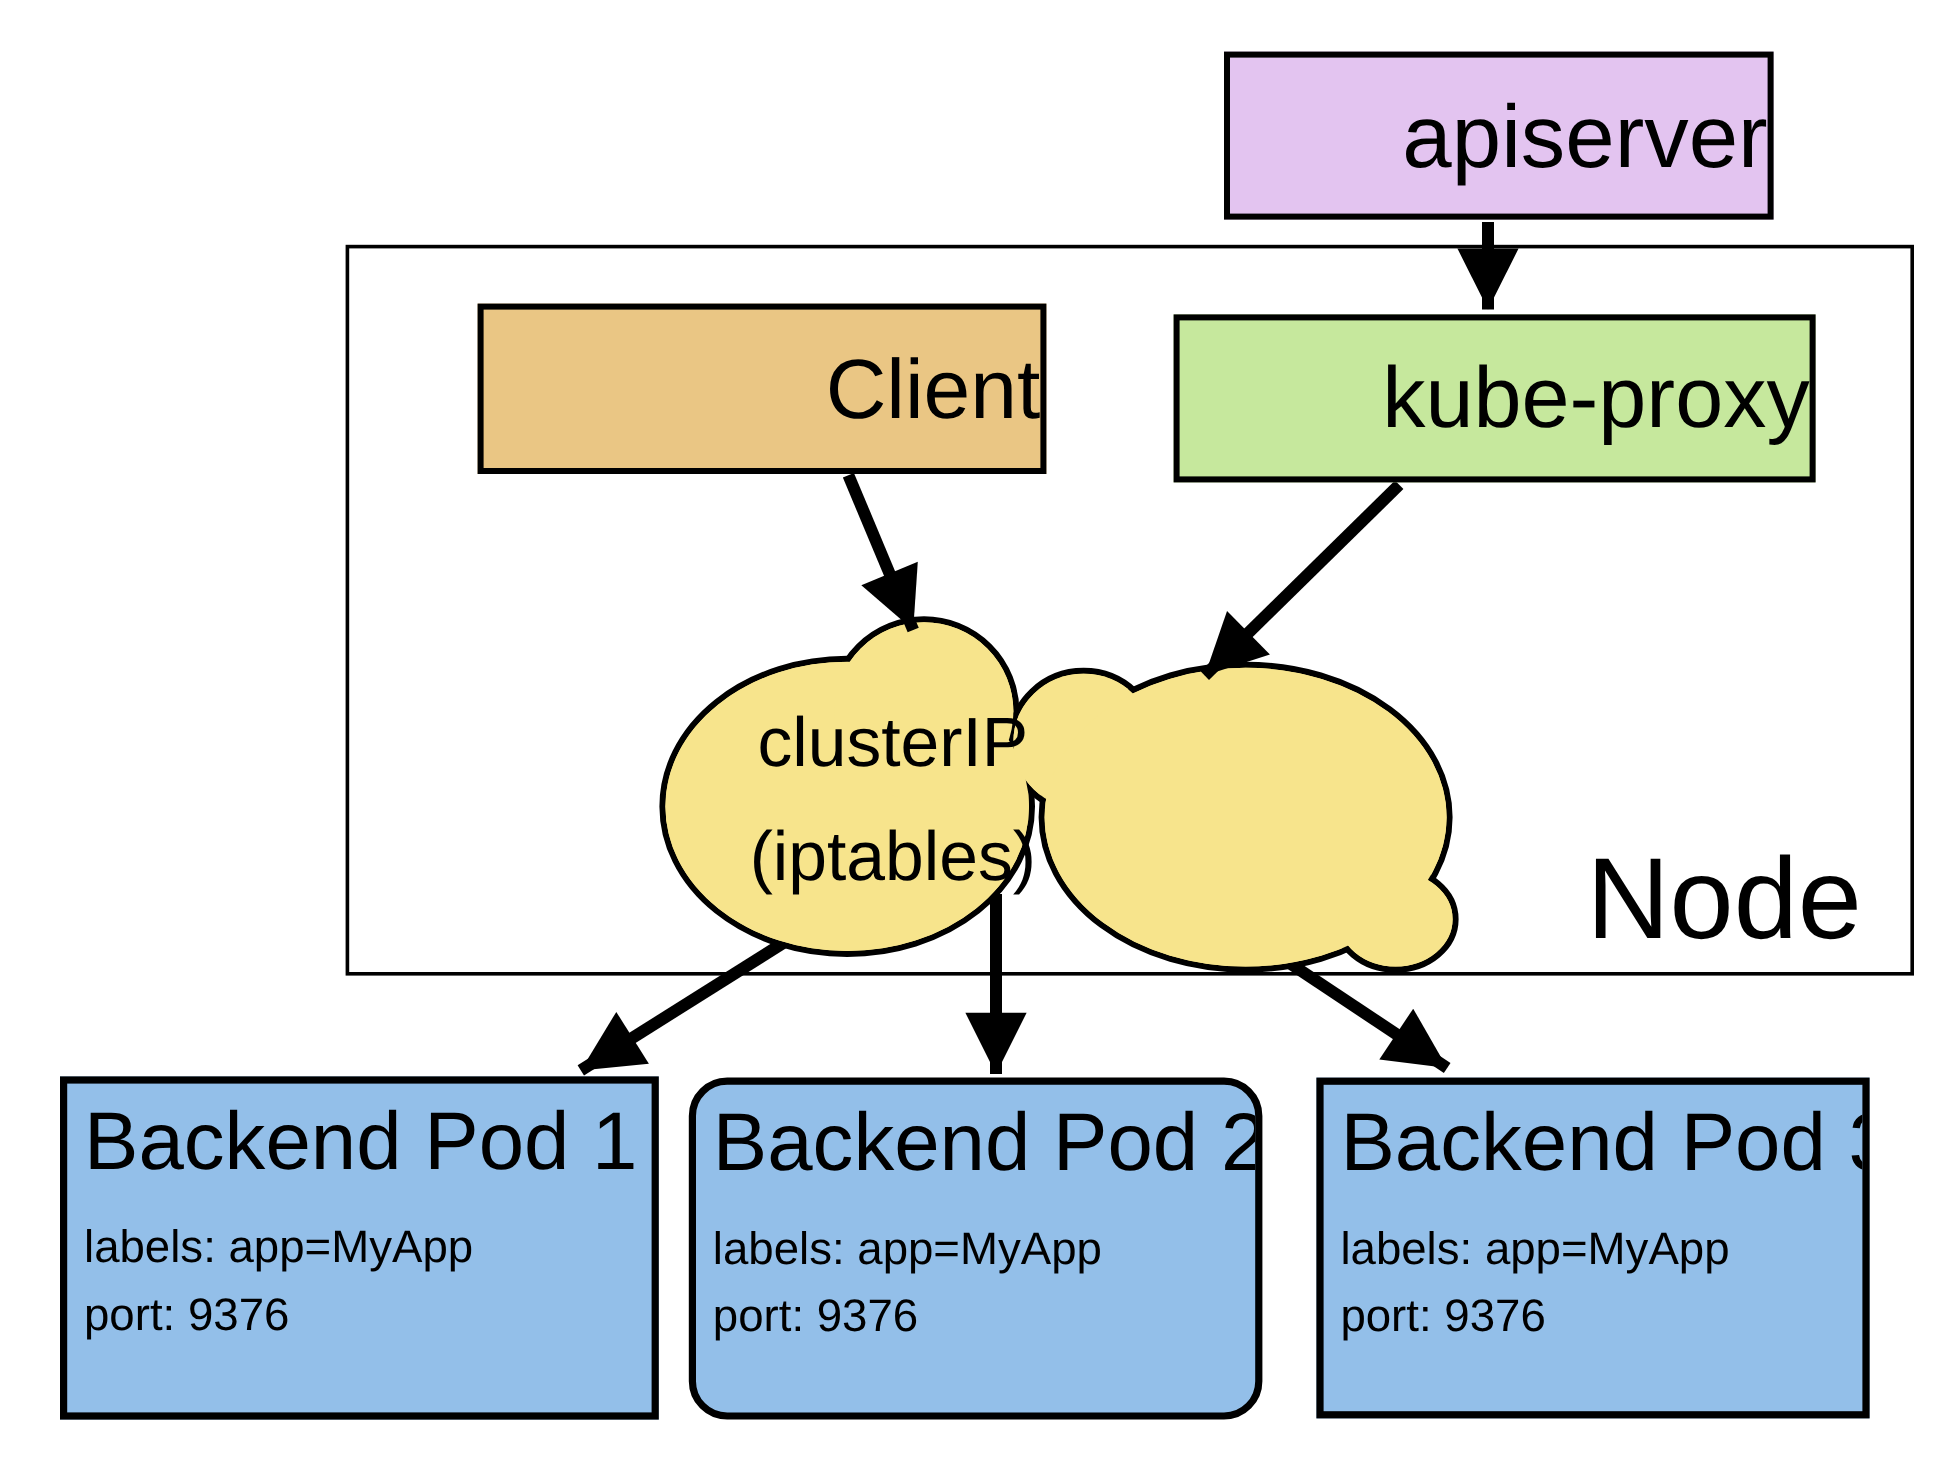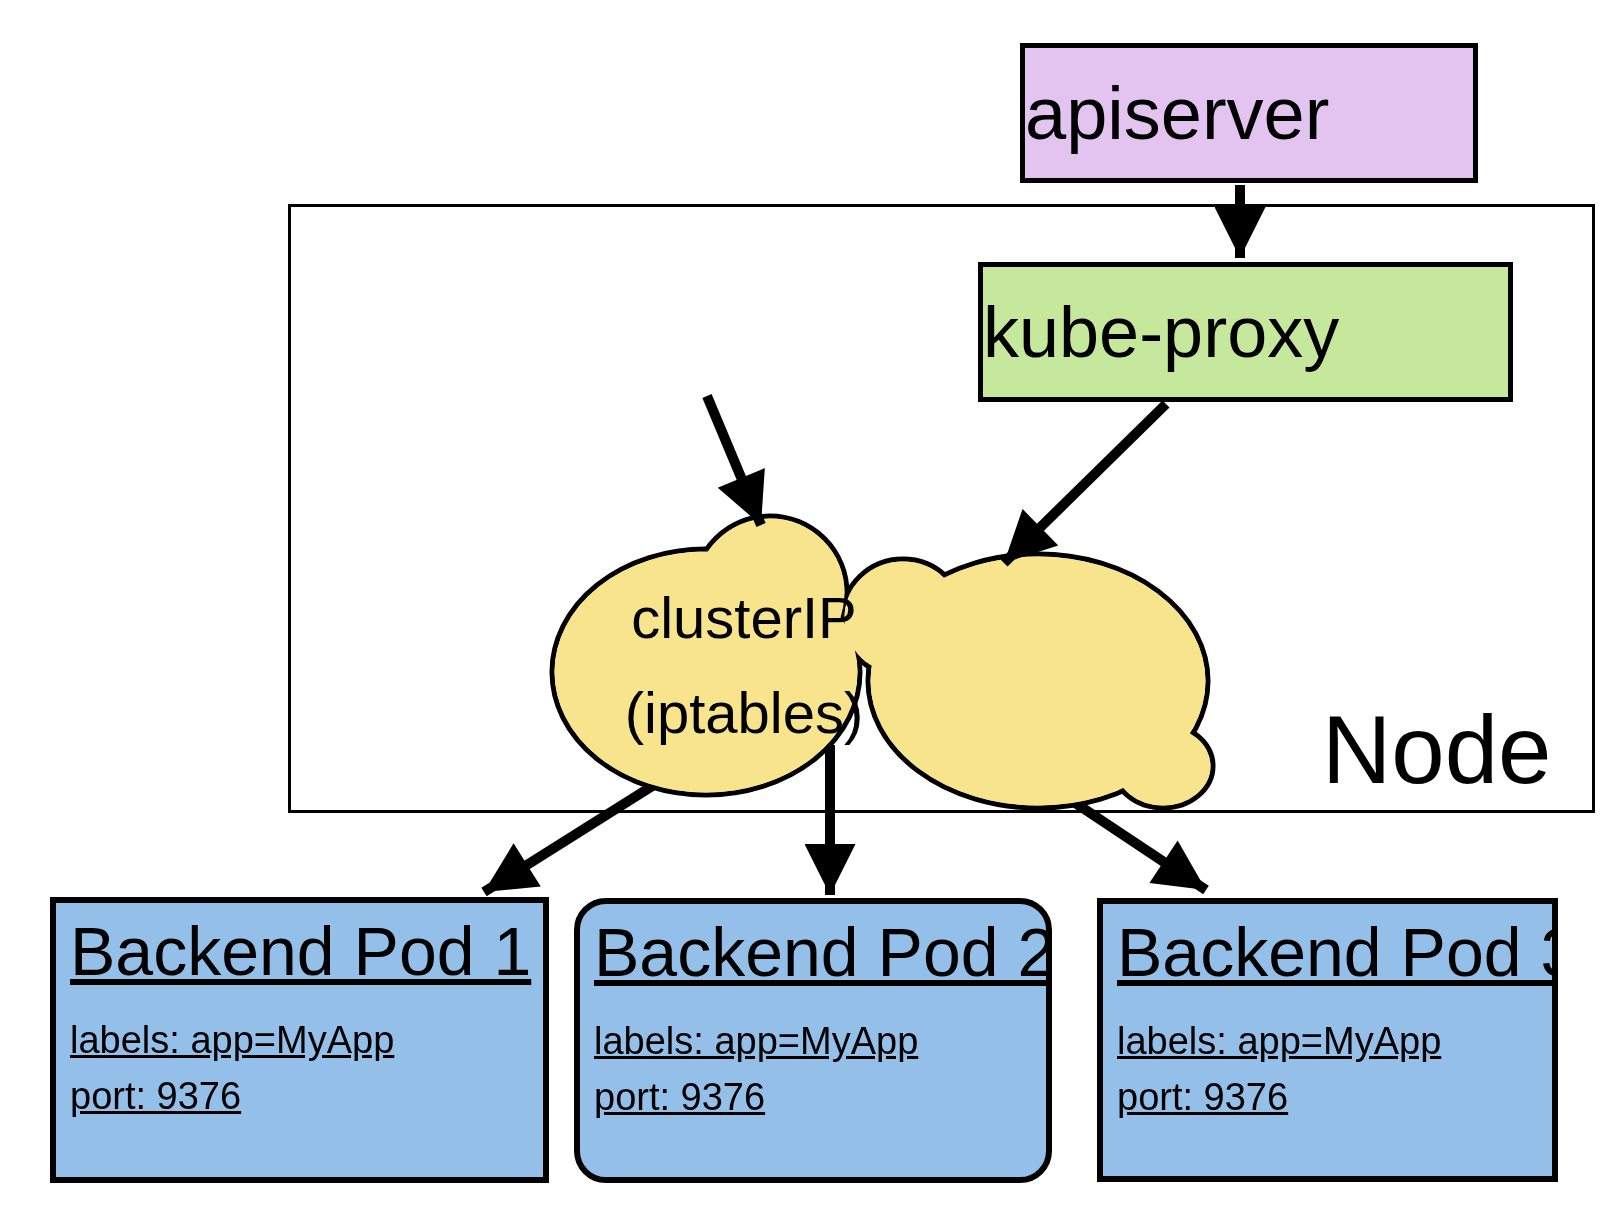--- a/index.html
+++ b/index.html
@@ -17,33 +17,32 @@
     left:288px;top:204px;width:1307px;height:609px;
     border:3px solid #000;background:#ffffff;
   }
   #node-label{
     left:1322px;top:700px;width:260px;
     font-size:96px;line-height:1.05;
     text-align:left;white-space:nowrap;
   }
   
   .labelbox{
-    display:flex;align-items:center;justify-content:flex-start;
+    display:flex;align-items:center;justify-content:flex-end;
     border:5px solid #000;
     text-align:center;white-space:nowrap;
   }
   #apiserver-box{left:1020px;top:43px;width:458px;height:140px;font-size:74px;}
   #client-box{left:398px;top:253px;width:474px;height:142px;font-size:70px;}
   #kube-proxy-box{left:978px;top:262px;width:535px;height:140px;font-size:72px;}
   
   .pod{
     border:6px solid #000;
     padding:8px 0 0 14px;
     overflow:hidden;
-    text-decoration:underline;
   }
   #pod-1{left:50px;top:897px;width:499px;height:286px;}
   #pod-2{left:574px;top:898px;width:478px;height:285px;border-radius:32px;}
   #pod-3{left:1097px;top:898px;width:461px;height:284px;}
   .pod-title{
     font-size:68px;line-height:1.12;margin:2px 0 24px 0;white-space:nowrap;
   }
   .pod-meta{
     font-size:38px;line-height:1.46;white-space:nowrap;
   }
@@ -106,20 +105,23 @@
       <line x1="1166" y1="404" x2="1004" y2="563" stroke="#000" stroke-width="10" marker-end="url(#ah)"></line>
     </g>
   </svg>
 
   <div class="abs" id="node-label">Node</div>
 
   <div class="abs labelbox" id="apiserver-box" style="background: rgb(227, 196, 240);">
     <span>apiserver</span>
   </div>
 
+  <div class="abs labelbox" id="client-box" style="background: rgb(234, 198, 132);">
+    <span>Client</span>
+  </div>
 
   <div class="abs labelbox" id="kube-proxy-box" style="background: rgb(198, 232, 157);">
     <span>kube-proxy</span>
   </div>
 
   <div class="abs pod" id="pod-1" style="background: rgb(147, 191, 233);">
     <div class="pod-title">Backend Pod 1</div>
     <div class="pod-meta">
       <div>labels: app=MyApp</div>
       <div>port: 9376</div>

